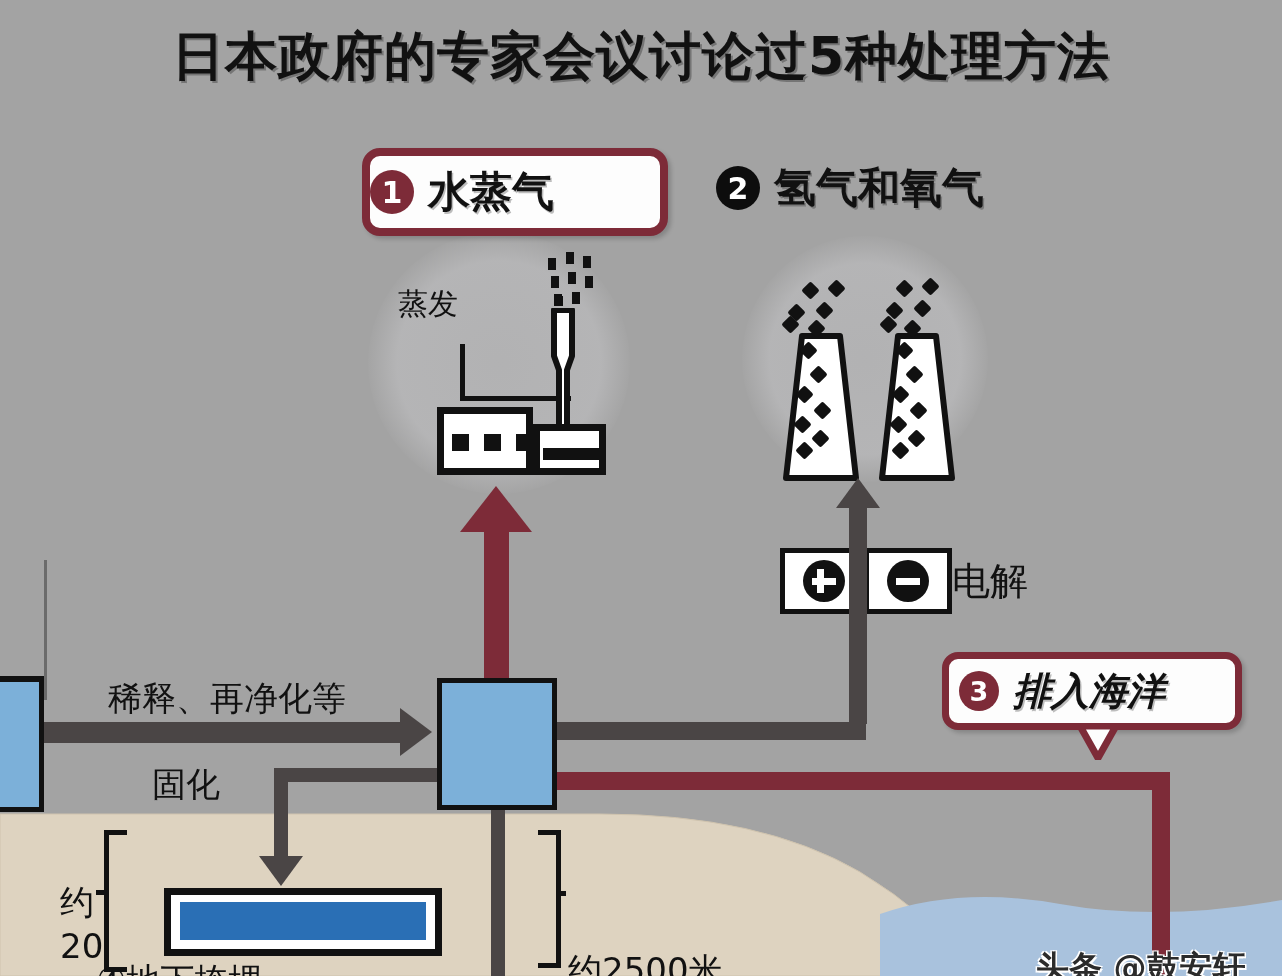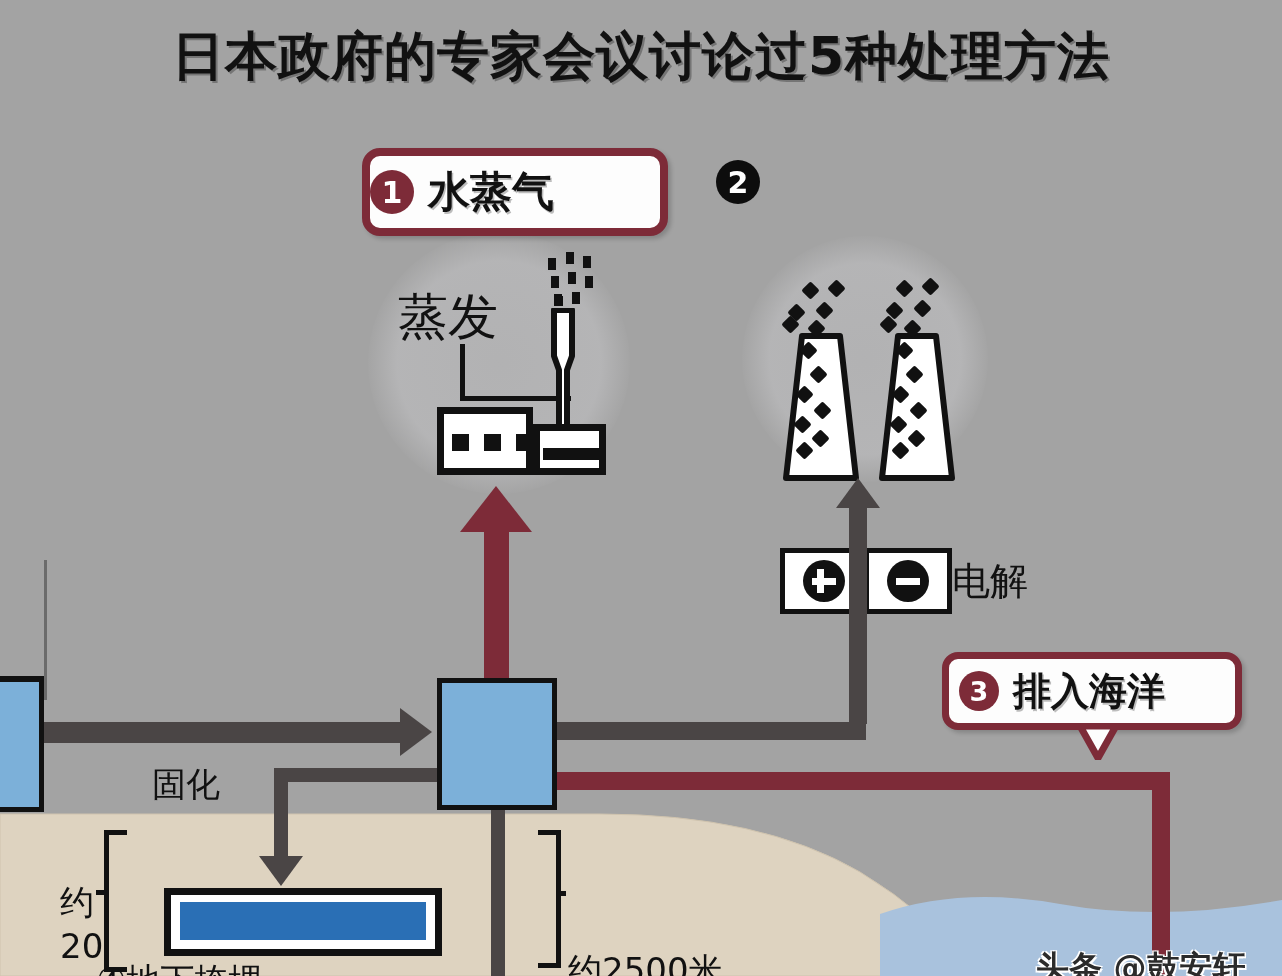--- a/index.html
+++ b/index.html
@@ -39,21 +39,21 @@
   .label2{position:absolute;left:716px;top:160px;display:flex;align-items:center;}
 
   
   .callout3{
     position:absolute;left:942px;top:652px;width:300px;height:78px;
     border:7px solid #7d2b38;border-radius:16px;background:#fdfdfd;
     box-sizing:border-box;display:flex;align-items:center;padding-left:10px;
     box-shadow:3px 3px 4px rgba(0,0,0,0.18);
   }
   .callout3 .num-circle{width:40px;height:40px;font-size:27px;}
-  .callout3 .callout-text{font-size:38px;}
+  .callout3 .callout-text{font-size:38px;font-style:italic;}
   .tail3{position:absolute;left:1078px;top:726px;width:40px;height:34px;}
 
   
   .ground{
     position:absolute;left:0;top:810px;width:1282px;height:166px;
   }
   .ground svg{display:block;}
 
   
   .sea{position:absolute;left:0;top:880px;width:1282px;height:96px;}
@@ -117,21 +117,21 @@
   
   .txt{
     position:absolute;color:#111;font-weight:bold;
     font-family:"DejaVu Sans","Liberation Sans",sans-serif;
     white-space:nowrap;
   }
   #lbl-treated{left:18px;top:478px;font-size:36px;line-height:46px;font-weight:normal;}
   #leader-line{position:absolute;left:44px;top:560px;width:3px;height:140px;background:#6b6b6b;}
   #lbl-dilute{left:108px;top:676px;font-size:34px;font-weight:normal;}
   #lbl-solidify{left:152px;top:762px;font-size:34px;font-weight:normal;}
-  #lbl-evaporate{left:398px;top:284px;font-size:50px;font-weight:normal;}
+  #lbl-evaporate{left:398px;top:284px;font-size:30px;font-weight:normal;}
   #lbl-electrolysis{left:952px;top:556px;font-size:38px;font-weight:normal;}
   #lbl-depth{left:568px;top:920px;font-size:34px;font-weight:normal;margin-top:28px;}
   #lbl-about20{left:60px;top:880px;font-size:34px;line-height:44px;font-weight:normal;}
   #lbl-bottom-cut{left:96px;top:958px;font-size:34px;font-weight:normal;overflow:hidden;height:18px;}
 
   
   #evap-leader{position:absolute;left:460px;top:344px;width:106px;height:52px;
     border-left:5px solid #111;border-bottom:5px solid #111;}
 
   
@@ -216,20 +216,21 @@
   <div class="haze" id="haze1"></div>
   <div class="haze" id="haze2"></div>
 
   <div class="callout1">
     <div class="num-circle num-red">1</div>
     <div class="callout-text">水蒸气</div>
   </div>
 
   <div class="label2">
     <div class="num-circle num-black">2</div>
+    <div class="callout-text">氢气和氧气</div>
   </div>
 
   <div class="txt" id="lbl-evaporate">蒸发</div>
   <div id="evap-leader"></div>
 
   <div class="stack" id="stack-shape">
     <svg width="34" height="126" viewBox="0 0 34 126">
       <path d="M8,2 L26,2 L26,48 L21,62 L21,124 L13,124 L13,62 L8,48 Z" fill="#fff" stroke="#111" stroke-width="6" stroke-linejoin="round"></path>
     </svg>
   </div>
@@ -344,20 +345,21 @@
 
   <div class="bracket" id="br-left"></div>
   <div class="bracket" id="br-left-nub"></div>
   <div class="bracket" id="br-right"></div>
   <div class="bracket" id="br-right-nub"></div>
 
   <div class="txt" id="lbl-treated">
   </div>
   <div id="leader-line"></div>
 
+  <div class="txt" id="lbl-dilute">稀释、再净化等</div>
   <div class="txt" id="lbl-solidify">固化</div>
   <div class="txt" id="lbl-depth">约2500米</div>
 
   <div class="txt" id="lbl-about20">
     <div>约</div>
     <div>20</div>
   </div>
 
   <div class="txt" id="lbl-bottom-cut">④地下掩埋</div>
 

